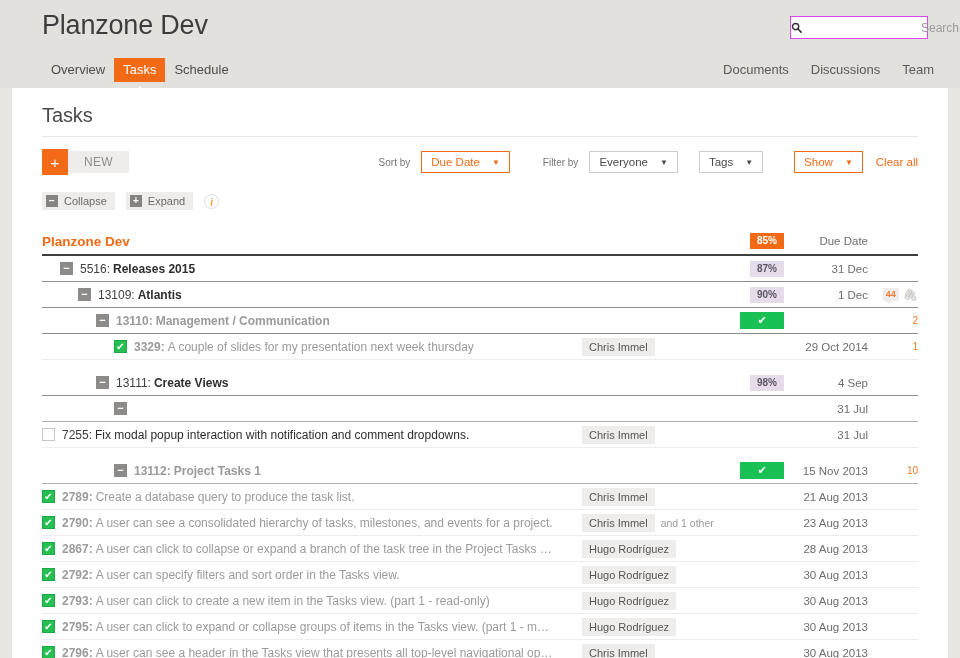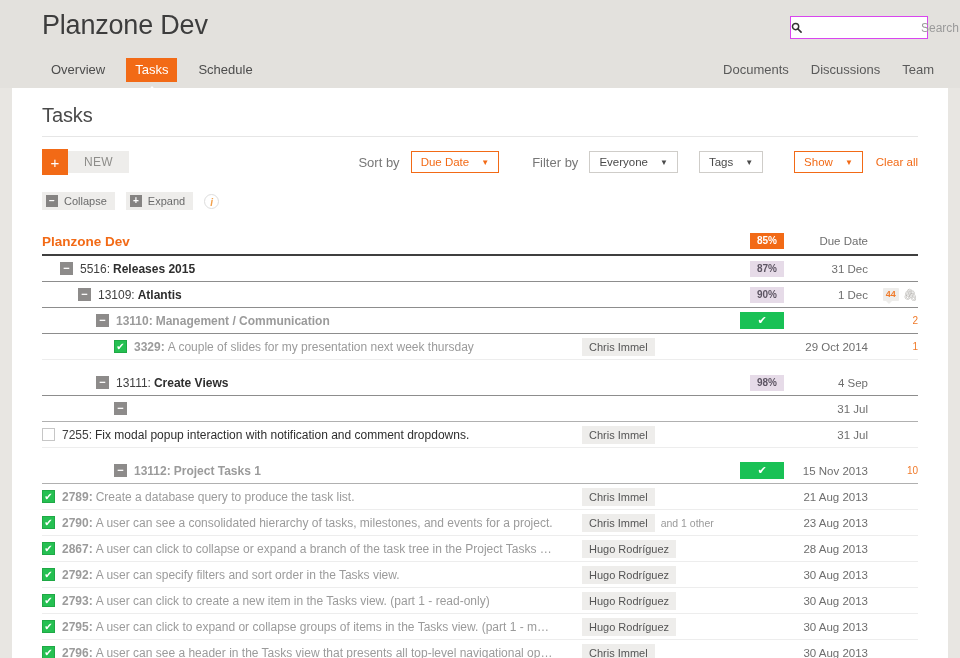--- a/index.html
+++ b/index.html
@@ -42,21 +42,21 @@
     font-weight: normal;
     color: #3d3d3d;
     letter-spacing: -0.2px;
     line-height: 34px;
   }
   .nav-left {
     position: absolute;
     left: 42px;
     top: 58px;
     display: flex;
-    gap: 12px;
+    gap: 0px;
   }
   .nav-item {
     font-size: 13px;
     color: #4c4c4c;
     padding: 4px 9px;
     line-height: 16px;
     cursor: pointer;
     position: relative;
   }
   .nav-item.active {
@@ -181,21 +181,21 @@
     font-size: 12px;
     letter-spacing: 0.3px;
   }
   .toolbar-right {
     margin-left: auto;
     display: flex;
     align-items: center;
     gap: 9px;
   }
   .tool-label {
-    font-size: 13px;
+    font-size: 10px;
     color: #777;
     margin-right: 2px;
   }
   .drop {
     height: 22px;
     border: 1px solid #cfcdc9;
     display: flex;
     align-items: center;
     justify-content: center;
     gap: 12px;

